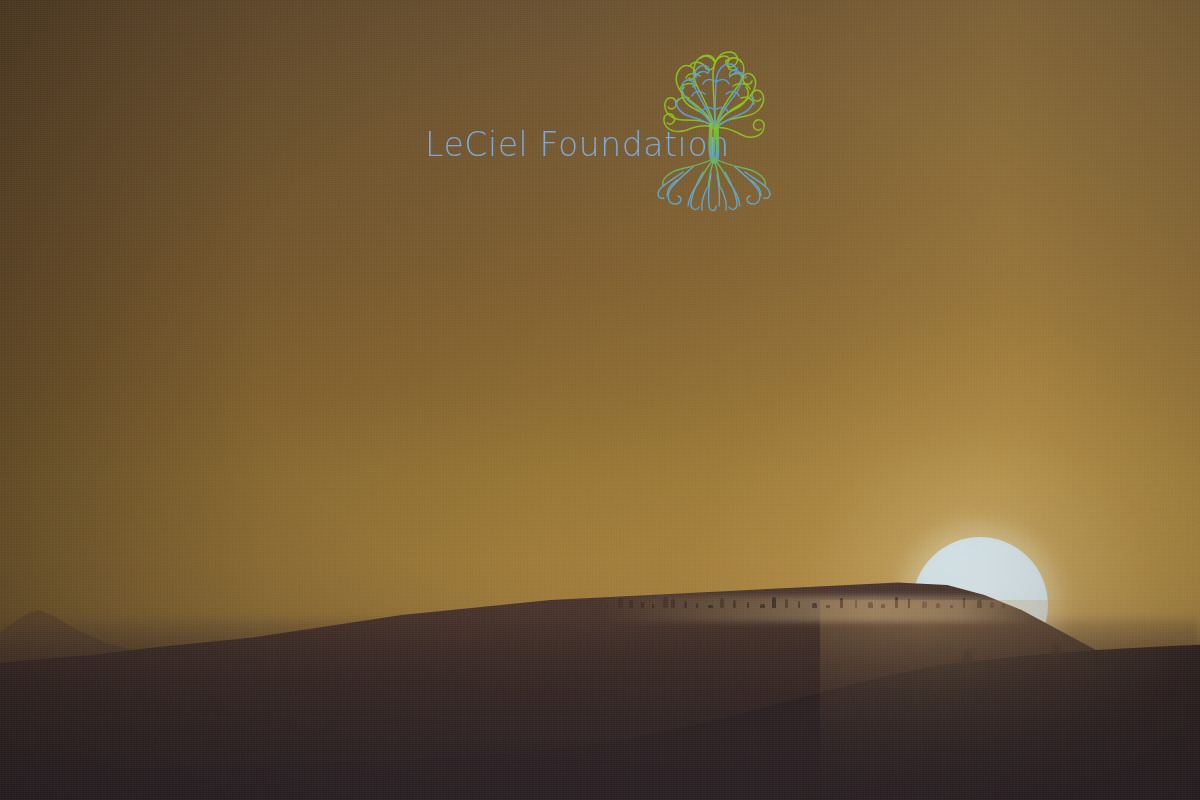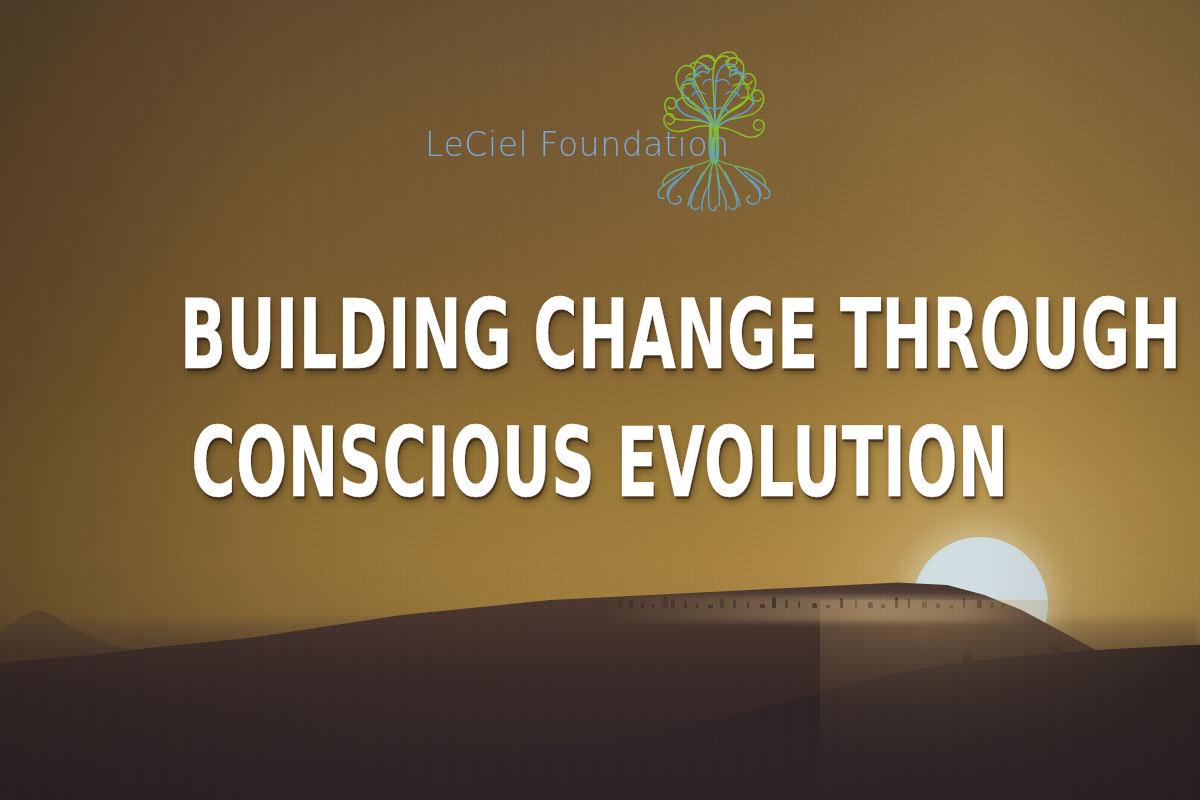--- a/index.html
+++ b/index.html
@@ -463,18 +463,14 @@
           <path d="M76 150 C82 158 86 166 87 174"></path>
           <path d="M54 156 C50 164 48 172 49 178"></path>
           <path d="M68 156 C72 164 74 172 73 178"></path>
           <path d="M24 148 C18 152 14 158 14 164"></path>
           <path d="M98 148 C104 152 108 158 108 164"></path>
         </g>
       </svg>
     </div>
   </div>
 
-  <div class="headline">
-    <span class="hl-line">BUILDING CHANGE THROUGH</span>
-    <span class="hl-line">CONSCIOUS EVOLUTION</span>
-  </div>
 
 </div>
 
 </body></html>

